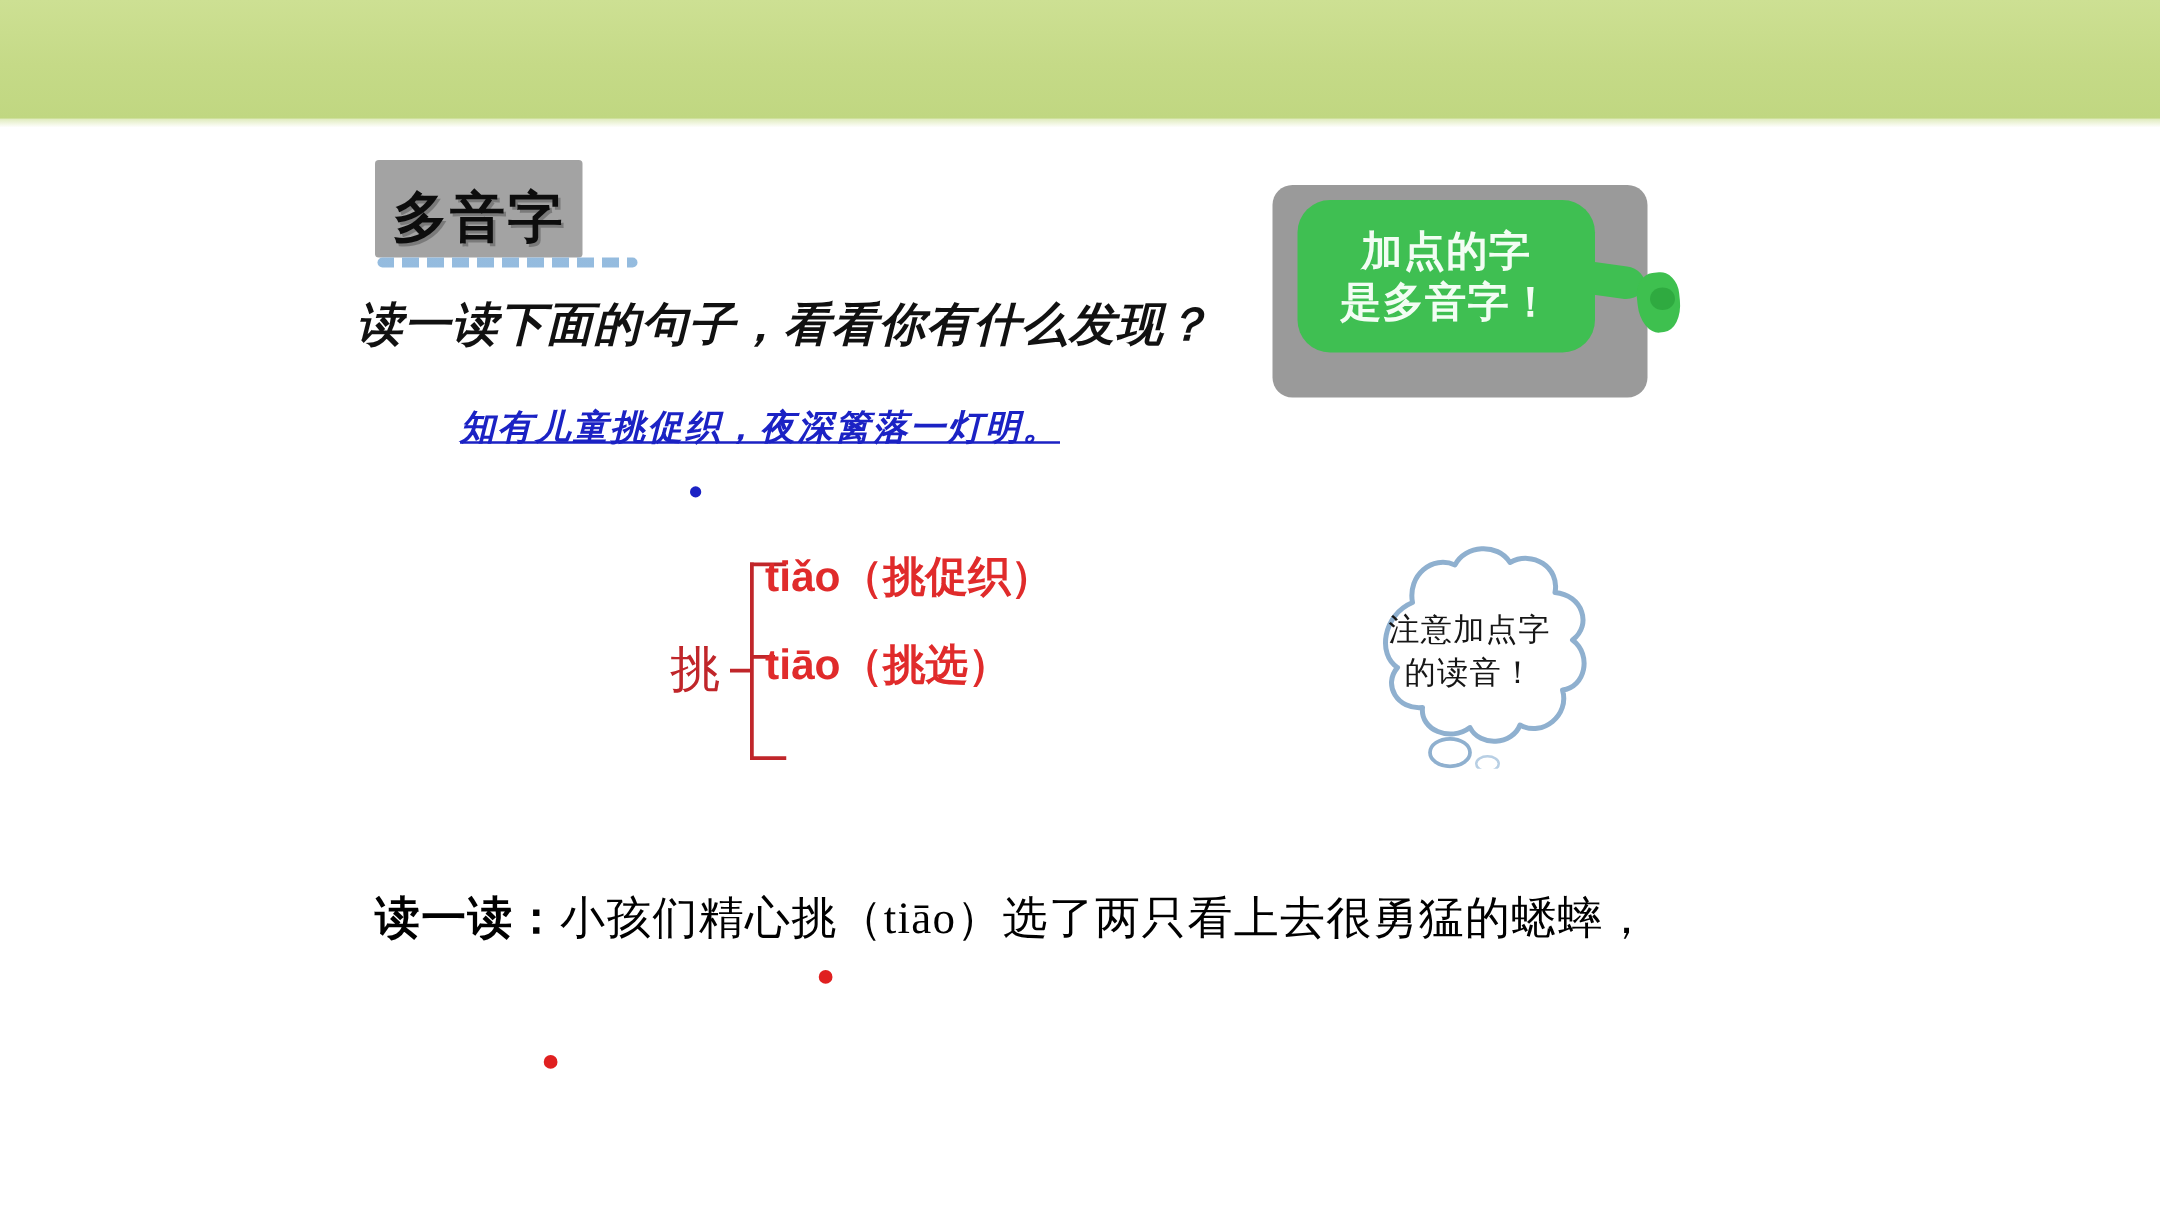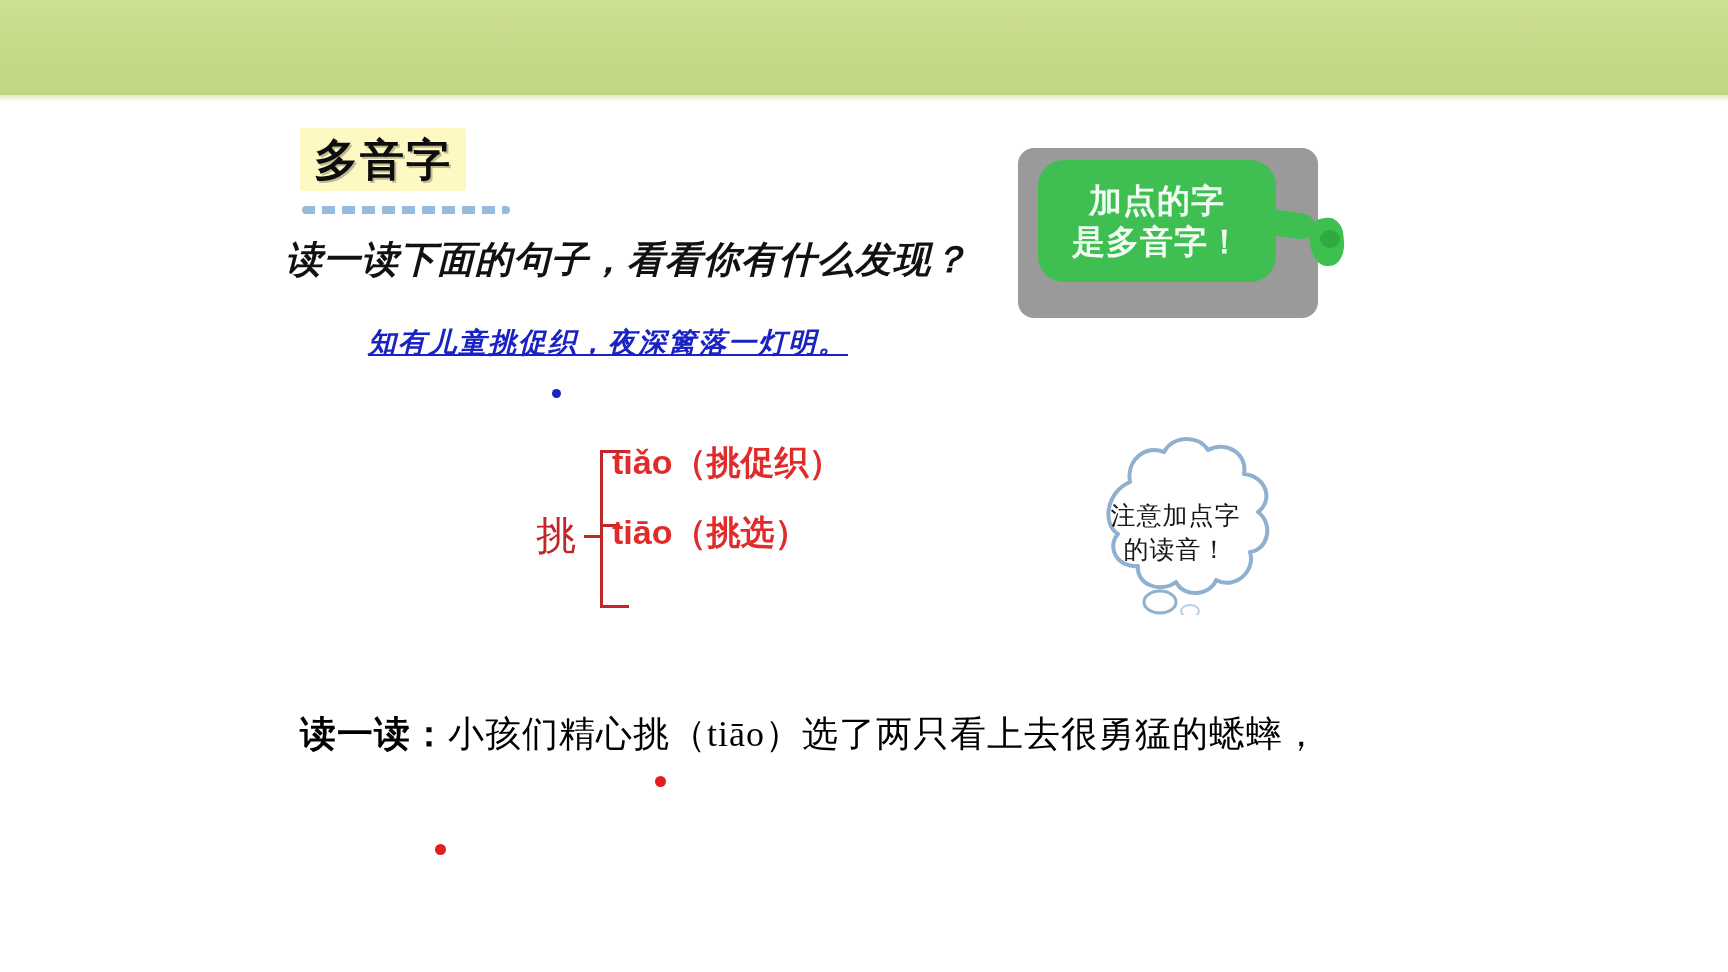--- a/index.html
+++ b/index.html
@@ -41,22 +41,22 @@
 
   
   .title-wrap {
     position: absolute;
     left: 300px;
     top: 128px;
     width: 420px;
   }
   .title-chip {
     display: inline-block;
-    background: #fef9c3;
-    padding: 7px 14px 6px 14px;
+    background: #a3a3a3;
+    padding: 22px 14px 6px 14px;
     border-radius: 3px;
   }
   .title-text {
     font-family: "Liberation Sans", "DejaVu Sans", sans-serif;
     font-weight: 700;
     font-size: 44px;
     line-height: 50px;
     color: #0d0d0d;
     letter-spacing: 2px;
     text-shadow: 2px 2px 0 rgba(0,0,0,0.25);
@@ -257,21 +257,20 @@
     position: absolute;
     left: 0;
     top: 58px;
     width: 215px;
     text-align: center;
     font-family: "Liberation Serif", "DejaVu Serif", serif;
     font-size: 25px;
     line-height: 34px;
     color: #161616;
     letter-spacing: 1px;
-    margin-top: 11px;
   }
 
   
   .bottom-block {
     position: absolute;
     left: 300px;
     top: 700px;
     width: 1200px;
   }
   .bottom-line {

